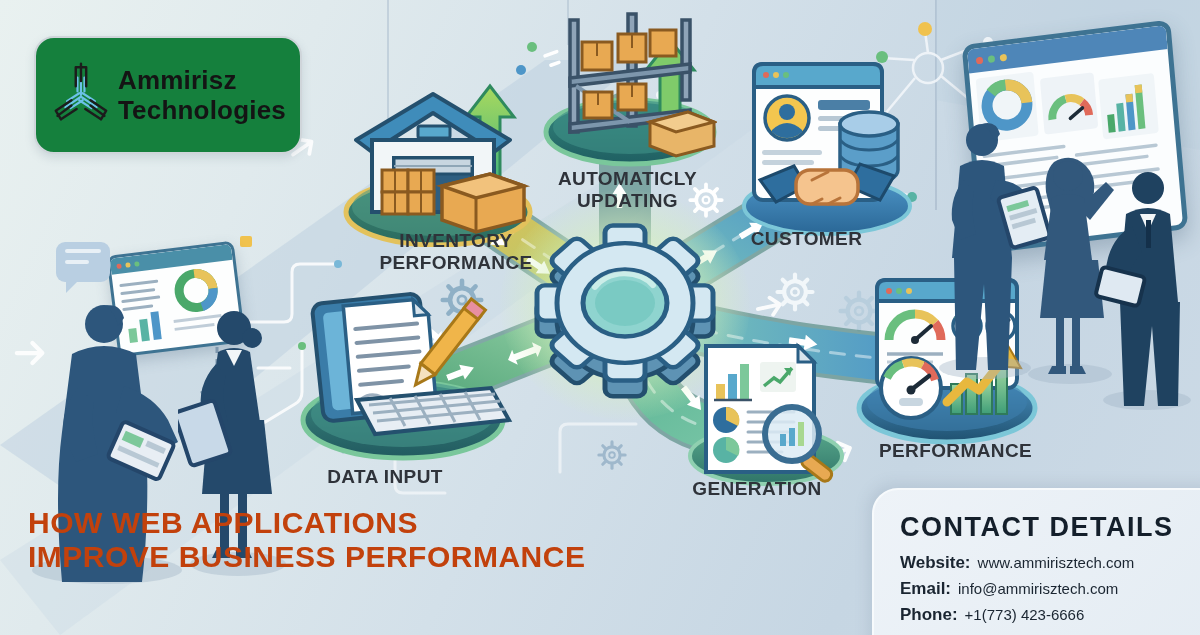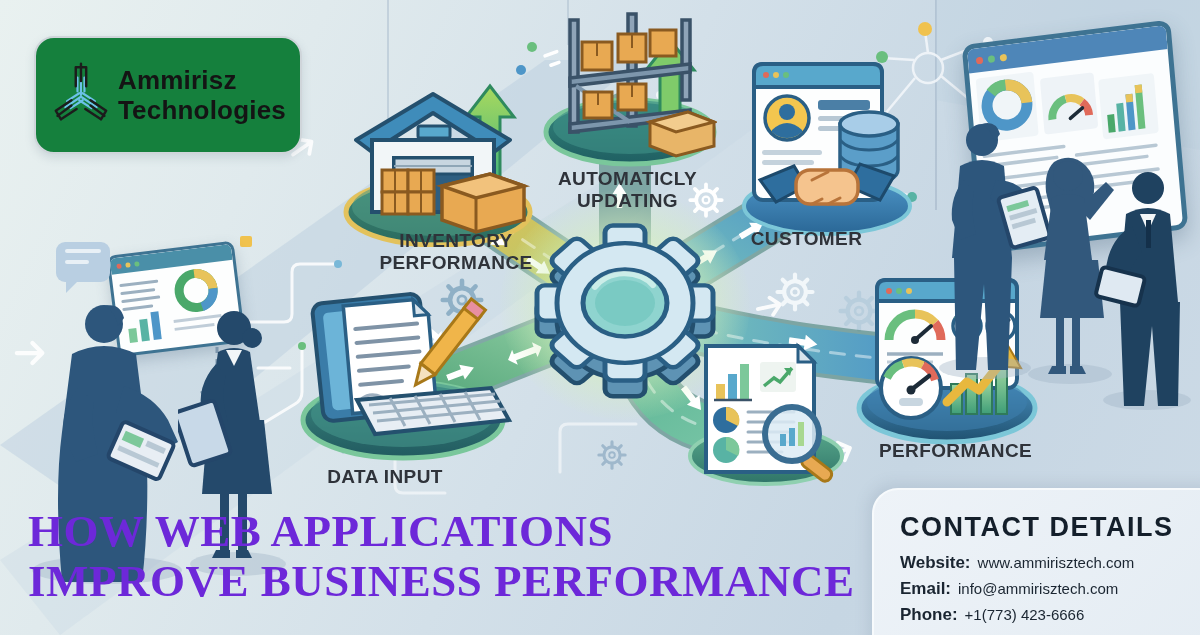--- a/index.html
+++ b/index.html
@@ -55,22 +55,22 @@
   
   .speech{
     left:56px;top:242px;width:54px;height:40px;background:#b9cfe2;border-radius:9px;
   }
   .speech:after{content:"";position:absolute;left:10px;bottom:-11px;border:7px solid transparent;border-top-color:#b9cfe2;border-left-color:#b9cfe2;}
   .speech i{display:block;height:4px;background:#e8f0f6;border-radius:2px;margin:7px 9px 0 9px;}
   .speech i + i{width:24px;}
 
   
   .main-title{
-    left:28px;top:506px;width:840px;color:#6d28d9;font-weight:bold;
-    font-size:45px;line-height:1.12;letter-spacing:.5px;font-family:Liberation Serif, serif;
+    left:28px;top:506px;width:840px;color:#c2410c;font-weight:bold;
+    font-size:30px;line-height:1.12;letter-spacing:.5px;
   }
 
   
   .contact-card{
     left:872px;top:488px;width:345px;height:165px;
     background:linear-gradient(135deg,#eef3f8 0%,#e4ecf3 100%);
     border:2px solid #f7fafc;border-radius:26px 8px 0 0;
     box-shadow:-4px -4px 14px rgba(110,130,150,.18);
     padding:22px 0 0 26px;box-sizing:border-box;
   }
@@ -514,20 +514,21 @@
     <rect x="116" y="116" width="34" height="13" rx="6" fill="#e8a952" stroke="#a87818" stroke-width="3" transform="rotate(38 120 120)"></rect>
     <circle cx="104" cy="96" r="27" fill="#dcebf4" fill-opacity="0.85" stroke="#3a6d92" stroke-width="6"></circle>
     <g>
       <rect x="92" y="96" width="6" height="12" fill="#58a8cc"></rect>
       <rect x="101" y="90" width="6" height="18" fill="#58a8cc"></rect>
       <rect x="110" y="84" width="6" height="24" fill="#a8d890"></rect>
     </g>
   </g>
 </svg>
 <div class="abs node-label" style="left:672px;top:478px;width:170px">
+    <div>GENERATION</div>
 </div>
 
 <svg class="abs" style="left:855px;top:278px" width="185" height="168" viewBox="0 0 185 168">
   <defs>
       <linearGradient id="pPer" x1="0" y1="0" x2="0" y2="1">
         <stop offset="0" stop-color="#4e96c8"></stop>
         <stop offset="1" stop-color="#1f5170"></stop>
       </linearGradient>
   <linearGradient id="gBar" x1="0" y1="1" x2="0" y2="0">
         <stop offset="0" stop-color="#3f9e78"></stop>

